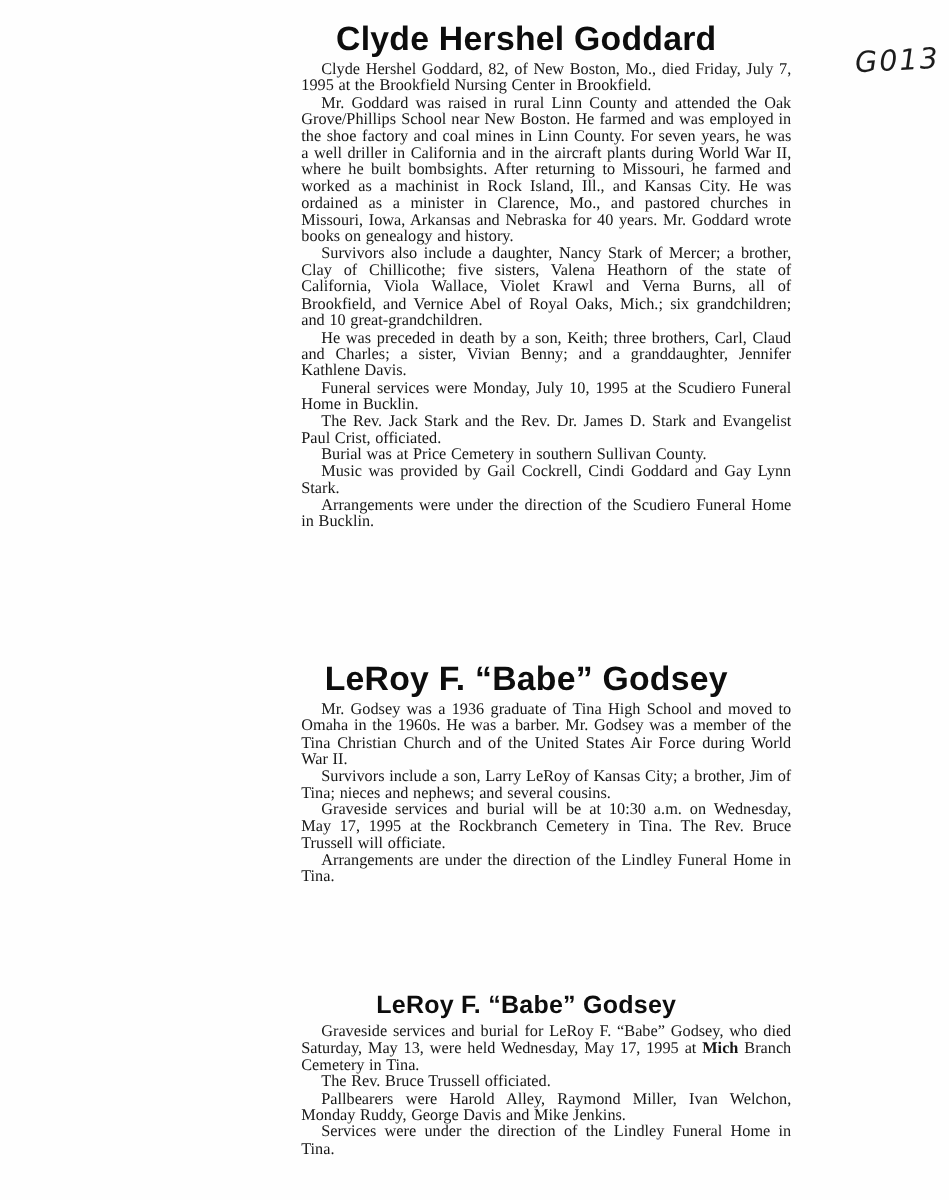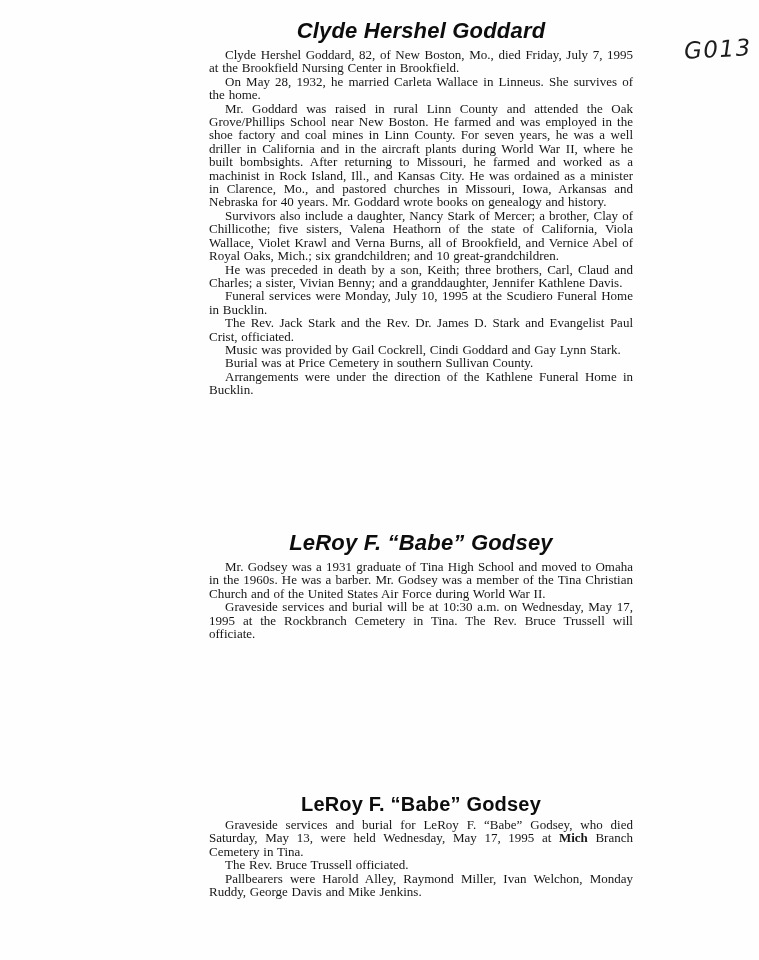--- a/index.html
+++ b/index.html
@@ -32,64 +32,67 @@
   }
   .obit-1 { top: 16px; }
   .obit-2 { top: 528px; }
   .obit-3 { top: 793px; }
   .title {
     font-family: "Liberation Sans", sans-serif;
     font-weight: 700;
     text-align: center;
     color: #0d0d0d;
   }
-  .title-lg { font-size: 22px; line-height: 30px; margin-bottom: 2px; letter-spacing: 0.2px; font-style: italic; }
+  .title-lg { font-size: 27px; line-height: 30px; margin-bottom: 2px; letter-spacing: 0.2px; }
   .title-sm { font-size: 20px; line-height: 23px; margin-bottom: 2px; letter-spacing: 0.2px; }
   .body p {
     font-size: 13px;
     line-height: 13.4px;
     text-align: justify;
     text-indent: 16px;
     color: #161616;
     word-spacing: 0.5px;
+    margin-left: 32px;
   }
 </style>
 </head>
 <body>
 
 <div class="page">
 
   <div class="annotation">G013</div>
 
   <section class="obituary obit-1">
     <h1 class="title title-lg">Clyde Hershel Goddard</h1>
     <div class="body">
         <p>Clyde Hershel Goddard, 82, of New Boston, Mo., died Friday, July 7, 1995 at the Brookfield Nursing Center in Brookfield.</p>
-        <p>On May 28, 1932, he married Carleta Wallace in Linneus. She survives of the home.</p>
         <p>Mr. Goddard was raised in rural Linn County and attended the Oak Grove/Phillips School near New Boston. He farmed and was employed in the shoe factory and coal mines in Linn County. For seven years, he was a well driller in California and in the aircraft plants during World War II, where he built bombsights. After returning to Missouri, he farmed and worked as a machinist in Rock Island, Ill., and Kansas City. He was ordained as a minister in Clarence, Mo., and pastored churches in Missouri, Iowa, Arkansas and Nebraska for 40 years. Mr. Goddard wrote books on genealogy and history.</p>
         <p>Survivors also include a daughter, Nancy Stark of Mercer;  a brother, Clay of Chillicothe; five sisters, Valena Heathorn of the state of California, Viola Wallace, Violet Krawl and Verna Burns, all of Brookfield, and Vernice Abel of Royal Oaks, Mich.; six grandchildren; and 10 great-grandchildren.</p>
         <p>He was preceded in death by a son, Keith; three brothers, Carl, Claud and Charles; a sister, Vivian Benny; and a granddaughter, Jennifer Kathlene Davis.</p>
         <p>Funeral services were Monday, July 10, 1995 at the Scudiero Funeral Home in Bucklin.</p>
         <p>The Rev. Jack Stark and the Rev. Dr. James D. Stark and Evangelist Paul Crist, officiated.</p>
+        <p>Burial was at Price Cemetery in southern Sullivan County.</p>
         <p>Music was provided by Gail Cockrell, Cindi Goddard and Gay Lynn Stark.</p>
-        <p>Burial was at Price Cemetery in southern Sullivan County.</p>
-        <p>Arrangements were under the direction of the Kathlene Funeral Home in Bucklin.</p>
+        <p>Arrangements were under the direction of the Scudiero Funeral Home in Bucklin.</p>
       </div>
   </section>
 
   <section class="obituary obit-2">
     <h1 class="title title-lg">LeRoy F. “Babe” Godsey</h1>
     <div class="body">
-        <p>Mr. Godsey was a 1931 graduate of Tina High School and moved to Omaha in the 1960s. He was a barber. Mr. Godsey was a member of the Tina Christian Church and of the United States Air Force during World War II.</p>
+        <p>Mr. Godsey was a 1936 graduate of Tina High School and moved to Omaha in the 1960s. He was a barber. Mr. Godsey was a member of the Tina Christian Church and of the United States Air Force during World War II.</p>
+        <p>Survivors include a son, Larry LeRoy of Kansas City; a brother, Jim of Tina; nieces and nephews; and several cousins.</p>
         <p>Graveside services and burial will be at 10:30 a.m. on Wednesday, May 17, 1995 at the Rockbranch Cemetery in Tina. The Rev. Bruce Trussell will officiate.</p>
+        <p>Arrangements are under the direction of the Lindley Funeral Home in Tina.</p>
       </div>
   </section>
 
   <section class="obituary obit-3">
     <h2 class="title title-sm">LeRoy F. “Babe” Godsey</h2>
     <div class="body">
         <p><span>Graveside services and burial for LeRoy F. “Babe” Godsey, who died Saturday, May 13, were held Wednesday, May 17, 1995 at </span><span style="font-weight: 700;">Mich</span><span> Branch Cemetery in Tina.</span></p>
         <p>The Rev. Bruce Trussell officiated.</p>
         <p>Pallbearers were Harold Alley, Raymond Miller, Ivan Welchon, Monday Ruddy, George Davis and Mike Jenkins.</p>
+        <p>Services were under the direction of the Lindley Funeral Home in Tina.</p>
       </div>
   </section>
 
 </div>
 
 </body></html>

